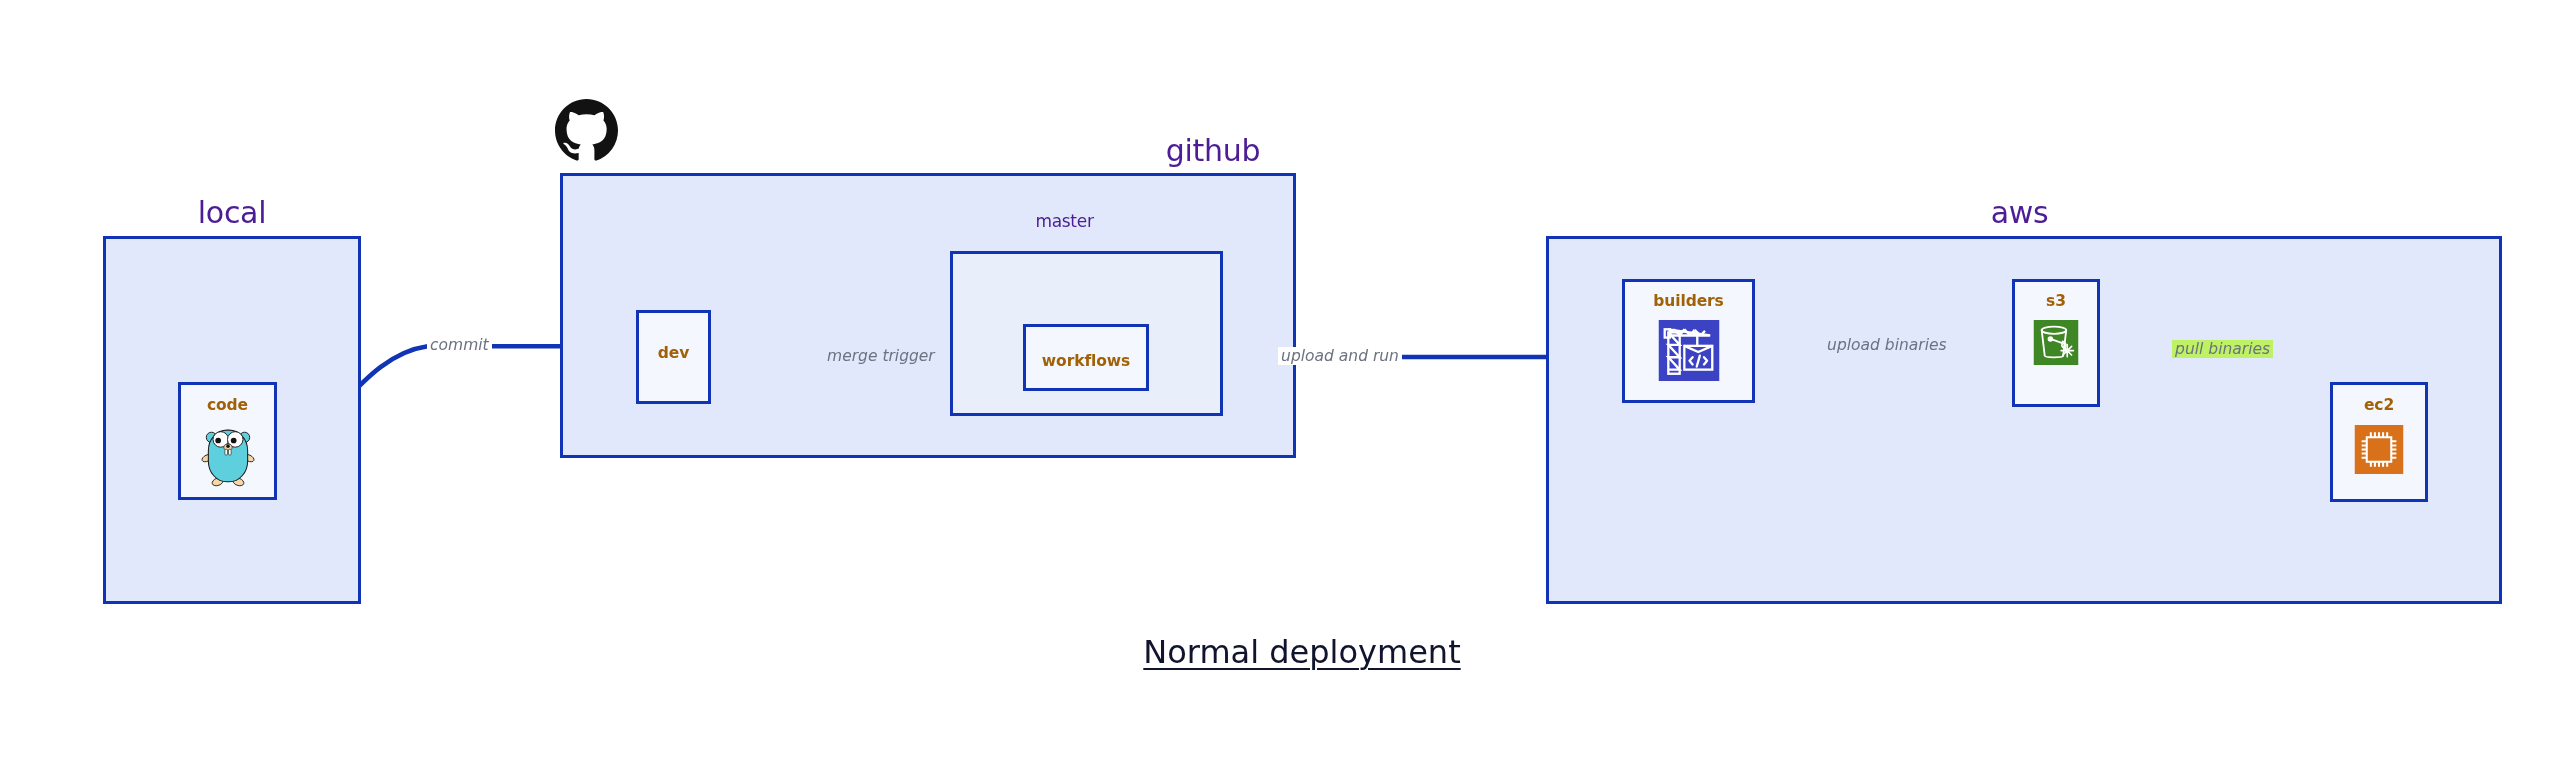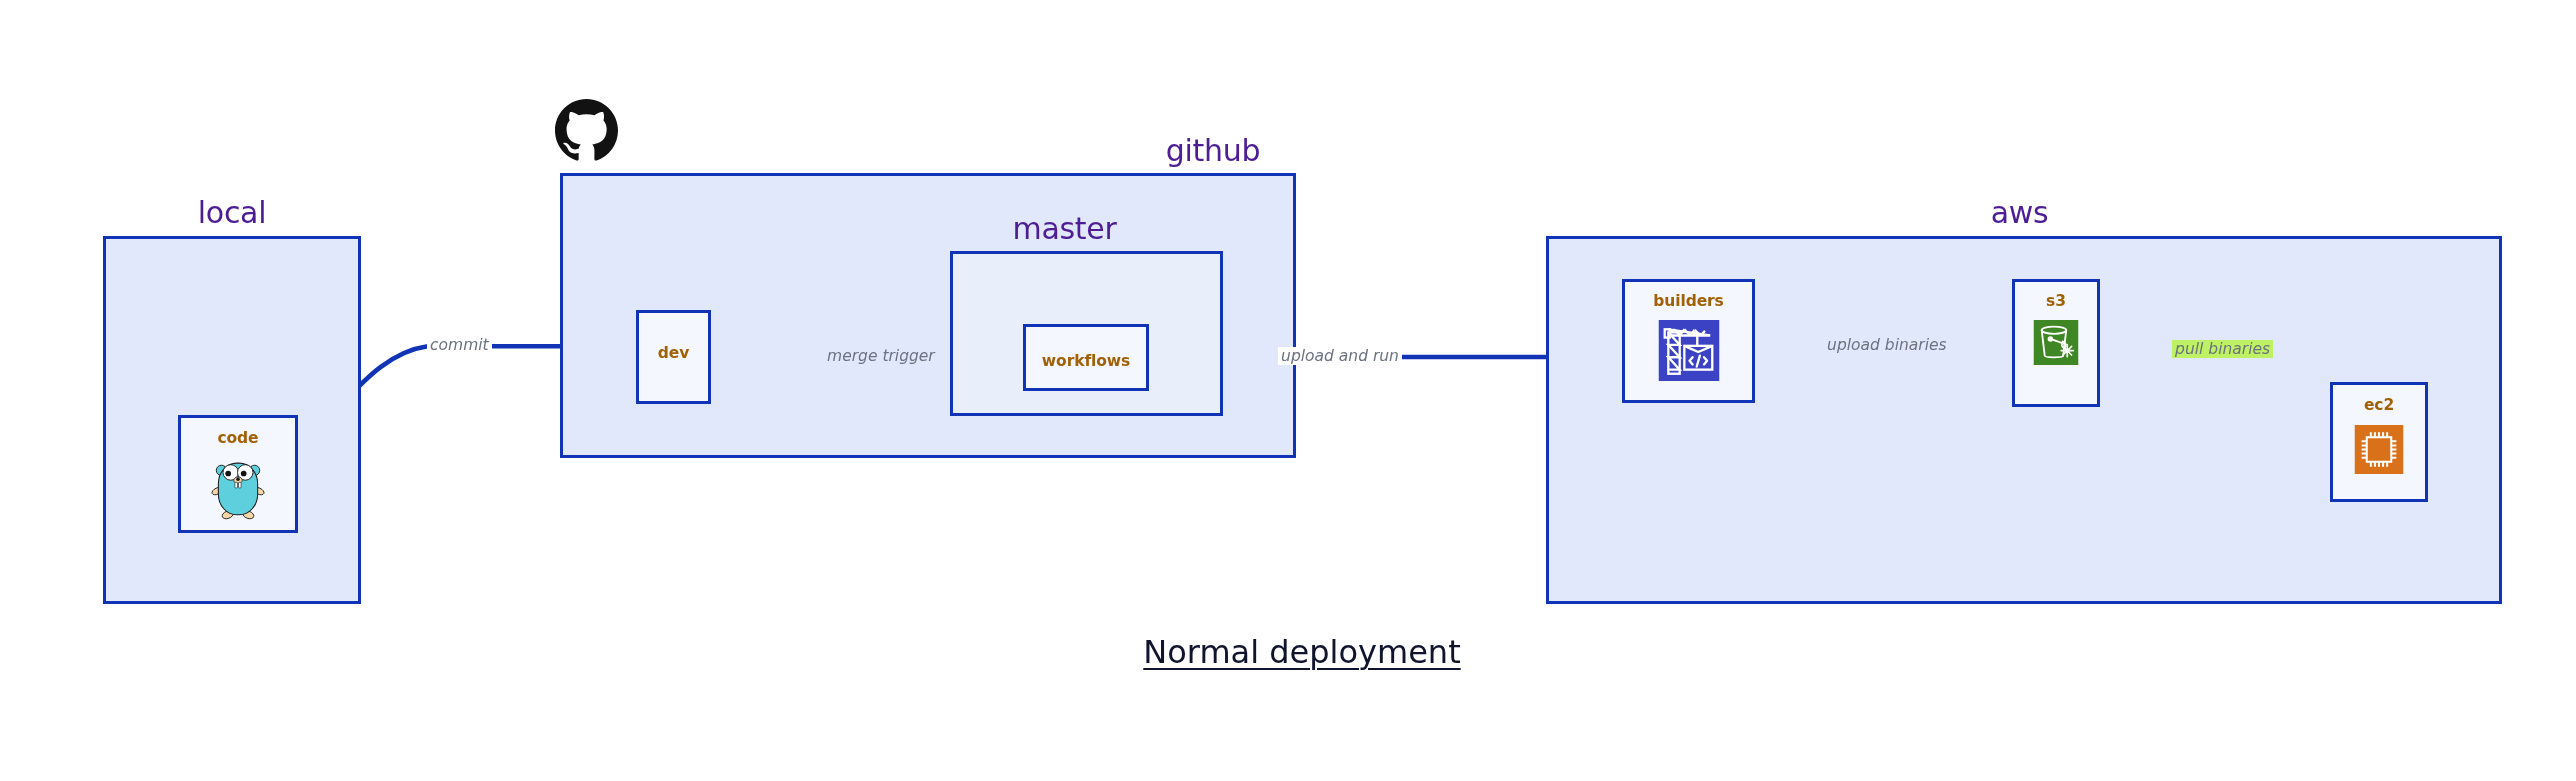--- a/index.html
+++ b/index.html
@@ -150,21 +150,21 @@
          0 1.07-.01 1.93-.01 2.2 0 .21.15.46.55.38A8.012 8.012 0 0 0 16 8
          c0-4.42-3.58-8-8-8z"></path>
   </svg>
 
   <div class="group-label" style="left:103px; top:195px; width:258px;">
     <span>local</span>
   </div>
   <div class="group-box" style="left:103px; top:236px; width:258px; height:368px;">
   </div>
 
-  <div class="node-box" style="left:178px; top:382px; width:120px; height:118px;margin-top:33px;">
+  <div class="node-box" style="left:178px; top:382px; width:99px; height:118px;">
     <div class="node-label" style="top:11.3px;">
       <span>code</span>
     </div>
 
     <svg class="node-icon" style="top:41px; width:54px; height:61px;" viewBox="0 0 104 118">
 
       <ellipse cx="12" cy="62" rx="11" ry="6" fill="#f5d6a6" stroke="#1a1a1a" stroke-width="1.6" transform="rotate(-25 12 62)"></ellipse>
       <ellipse cx="92" cy="62" rx="11" ry="6" fill="#f5d6a6" stroke="#1a1a1a" stroke-width="1.6" transform="rotate(25 92 62)"></ellipse>
 
       <ellipse cx="32" cy="108" rx="11" ry="7" fill="#f5d6a6" stroke="#1a1a1a" stroke-width="1.6" transform="rotate(-20 32 108)"></ellipse>
@@ -193,21 +193,21 @@
   </div>
   <div class="group-box" style="left:560px; top:173px; width:736px; height:285px;">
   </div>
 
   <div class="node-box" style="left:636px; top:310px; width:75px; height:94px;">
     <div class="node-label" style="top:31px;">
       <span>dev</span>
     </div>
   </div>
 
-  <div class="group-label" style="left:951px; top:211px; width:227px; font-size:30px;">
+  <div class="group-label" style="left:951px; top:211px; width:227px; font-size:17px;">
     <span>master</span>
   </div>
   <div class="sub-box" style="left:950px; top:251px; width:273px; height:165px;">
   </div>
 
   <div class="node-box" style="left:1023px; top:324px; width:126px; height:67px;">
     <div class="node-label" style="top:25px;">
       <span>workflows</span>
     </div>
   </div>

